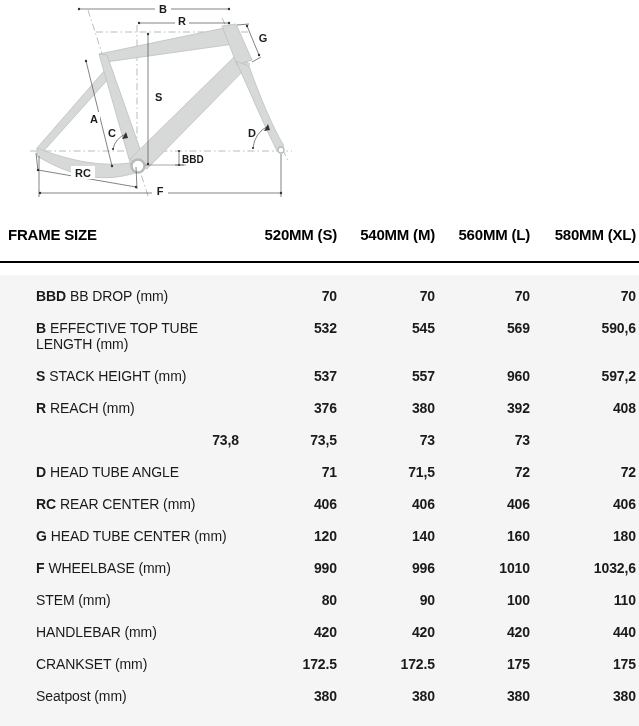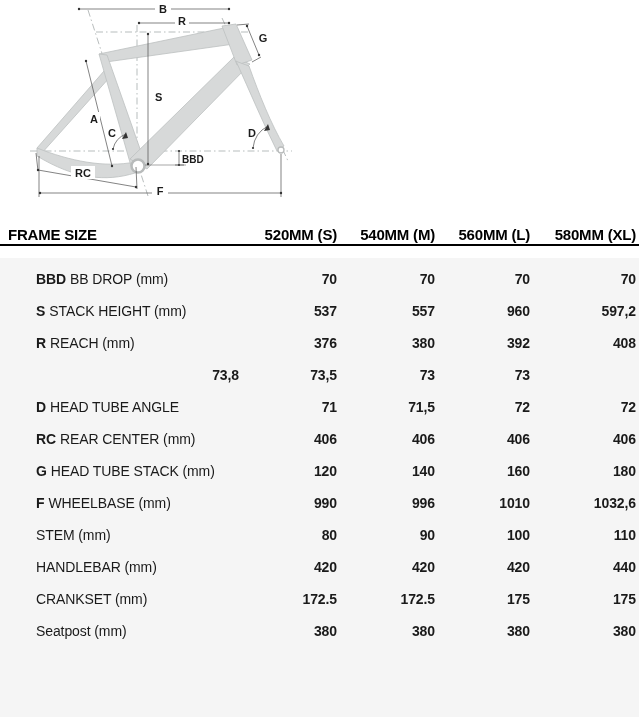--- a/index.html
+++ b/index.html
@@ -5,21 +5,21 @@
   html,body{margin:0;padding:0;}
   body{
     width:639px;height:726px;overflow:hidden;background:#ffffff;
     font-family:"Liberation Sans",sans-serif;color:#1a1a1a;
   }
   .diagram{height:215px;overflow:hidden;}
   .geo-table{width:639px;}
   .thead{
     display:grid;grid-template-columns:1fr 98px 98px 95px 106px;
     align-items:end;box-sizing:border-box;
-    padding:11px 3px 1px 8px;border-bottom:2px solid #000;
+    padding:11px 3px 18px 8px;border-bottom:2px solid #000;
     font-weight:700;font-size:15px;letter-spacing:-0.2px;color:#000;
   }
   .thead .num{text-align:right;white-space:nowrap;}
   .tbody{
     margin-top:12px;background:#f5f5f5;padding:5px 0 10px 0;
     min-height:459px;box-sizing:border-box;
   }
   .row{
     display:grid;grid-template-columns:1fr 98px 98px 95px 106px;
     padding:8px 3px 8px 8px;font-size:14px;line-height:16px;
@@ -137,20 +137,29 @@
     <div class="cell label">
       <span class="prefix">BBD</span><span>BB DROP (mm)</span>
     </div>
     <div class="cell num">70</div>
     <div class="cell num">70</div>
     <div class="cell num">70</div>
     <div class="cell num">70</div>
   </div>
       <div class="row">
     <div class="cell label">
+      <span class="prefix">B</span><span>EFFECTIVE TOP TUBE LENGTH (mm)</span>
+    </div>
+    <div class="cell num">532</div>
+    <div class="cell num">545</div>
+    <div class="cell num">569</div>
+    <div class="cell num">590,6</div>
+  </div>
+      <div class="row">
+    <div class="cell label">
       <span class="prefix">S</span><span>STACK HEIGHT (mm)</span>
     </div>
     <div class="cell num">537</div>
     <div class="cell num">557</div>
     <div class="cell num">960</div>
     <div class="cell num">597,2</div>
   </div>
       <div class="row">
     <div class="cell label">
       <span class="prefix">R</span><span>REACH (mm)</span>
@@ -179,21 +188,21 @@
     <div class="cell label">
       <span class="prefix">RC</span><span>REAR CENTER (mm)</span>
     </div>
     <div class="cell num">406</div>
     <div class="cell num">406</div>
     <div class="cell num">406</div>
     <div class="cell num">406</div>
   </div>
       <div class="row">
     <div class="cell label">
-      <span class="prefix">G</span><span>HEAD TUBE STACK (mm)</span>
+      <span class="prefix">G</span><span>HEAD TUBE CENTER (mm)</span>
     </div>
     <div class="cell num">120</div>
     <div class="cell num">140</div>
     <div class="cell num">160</div>
     <div class="cell num">180</div>
   </div>
       <div class="row">
     <div class="cell label">
       <span class="prefix">F</span><span>WHEELBASE (mm)</span>
     </div>

